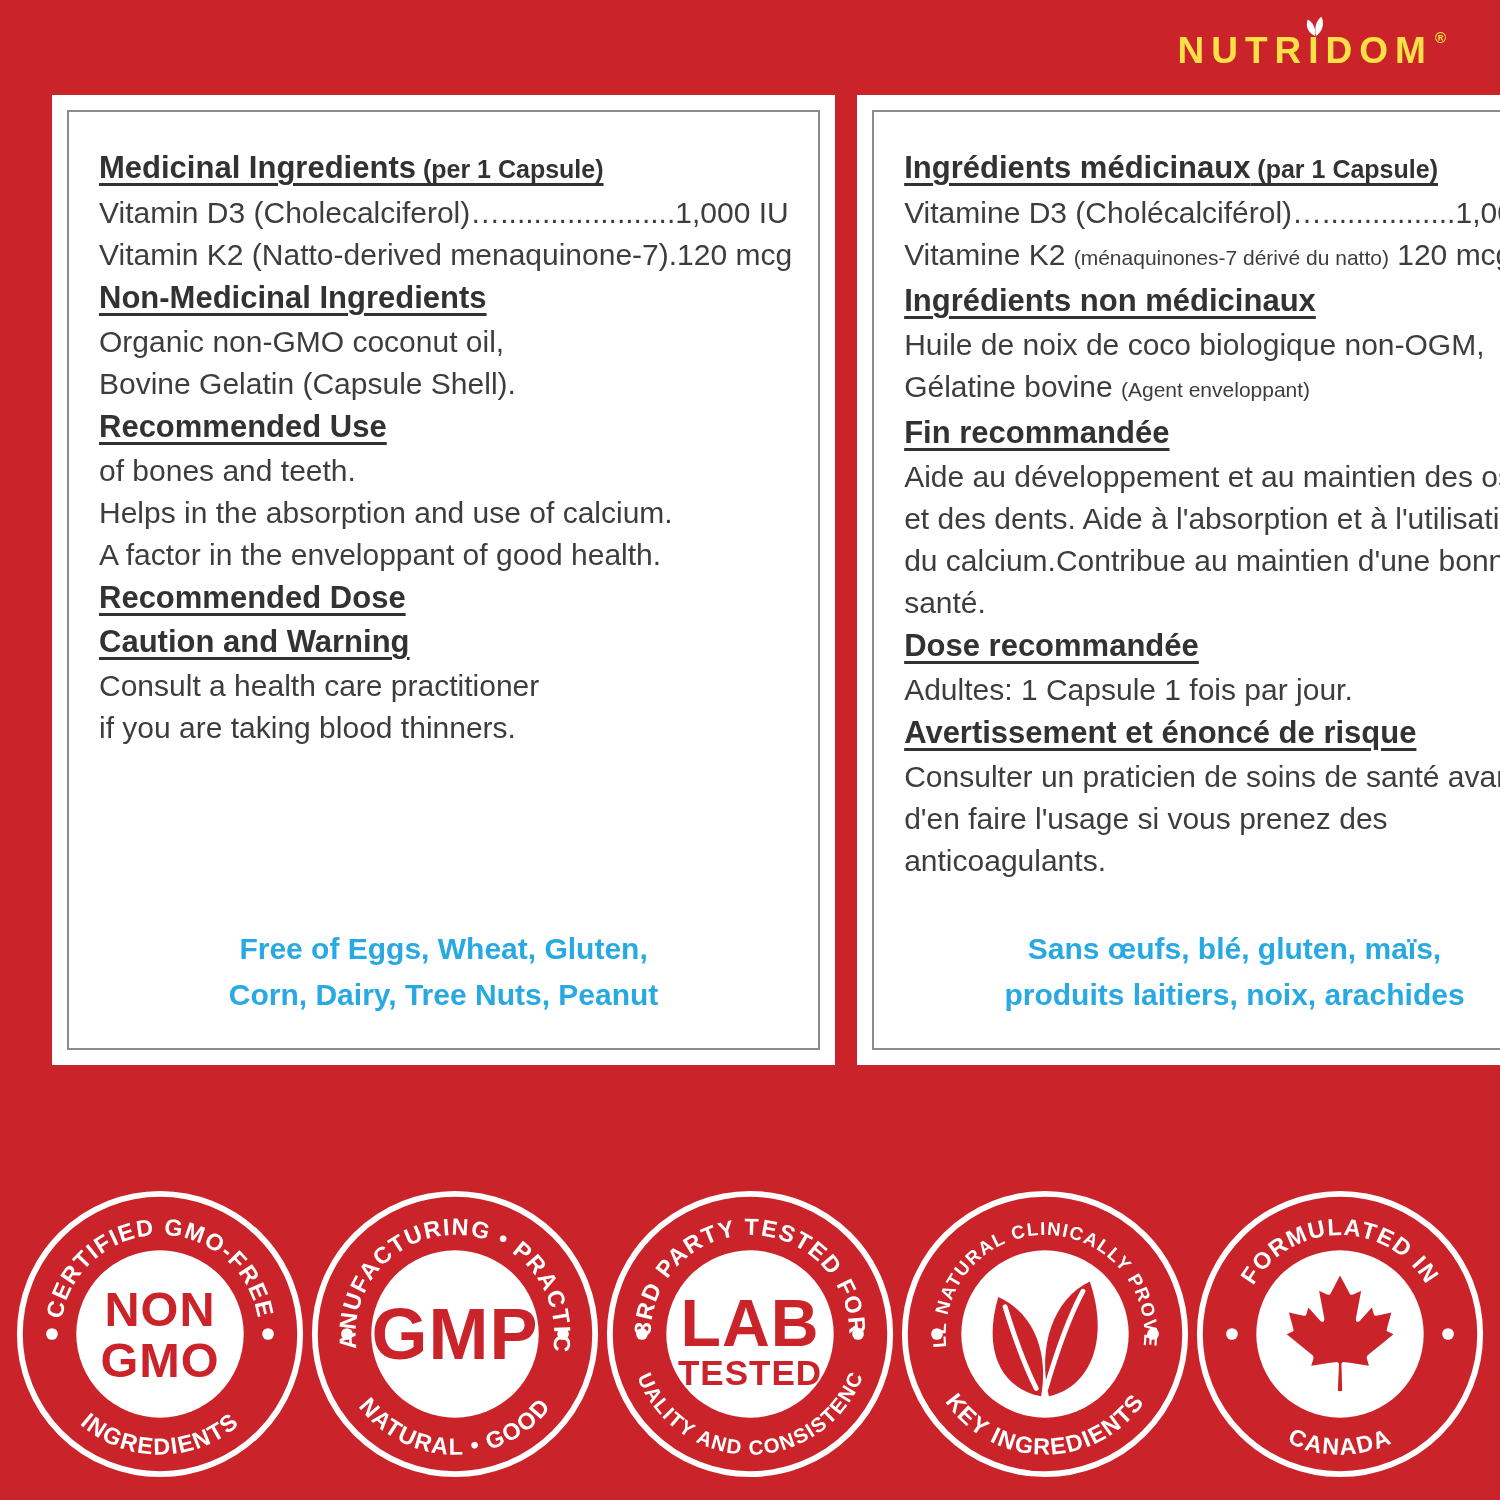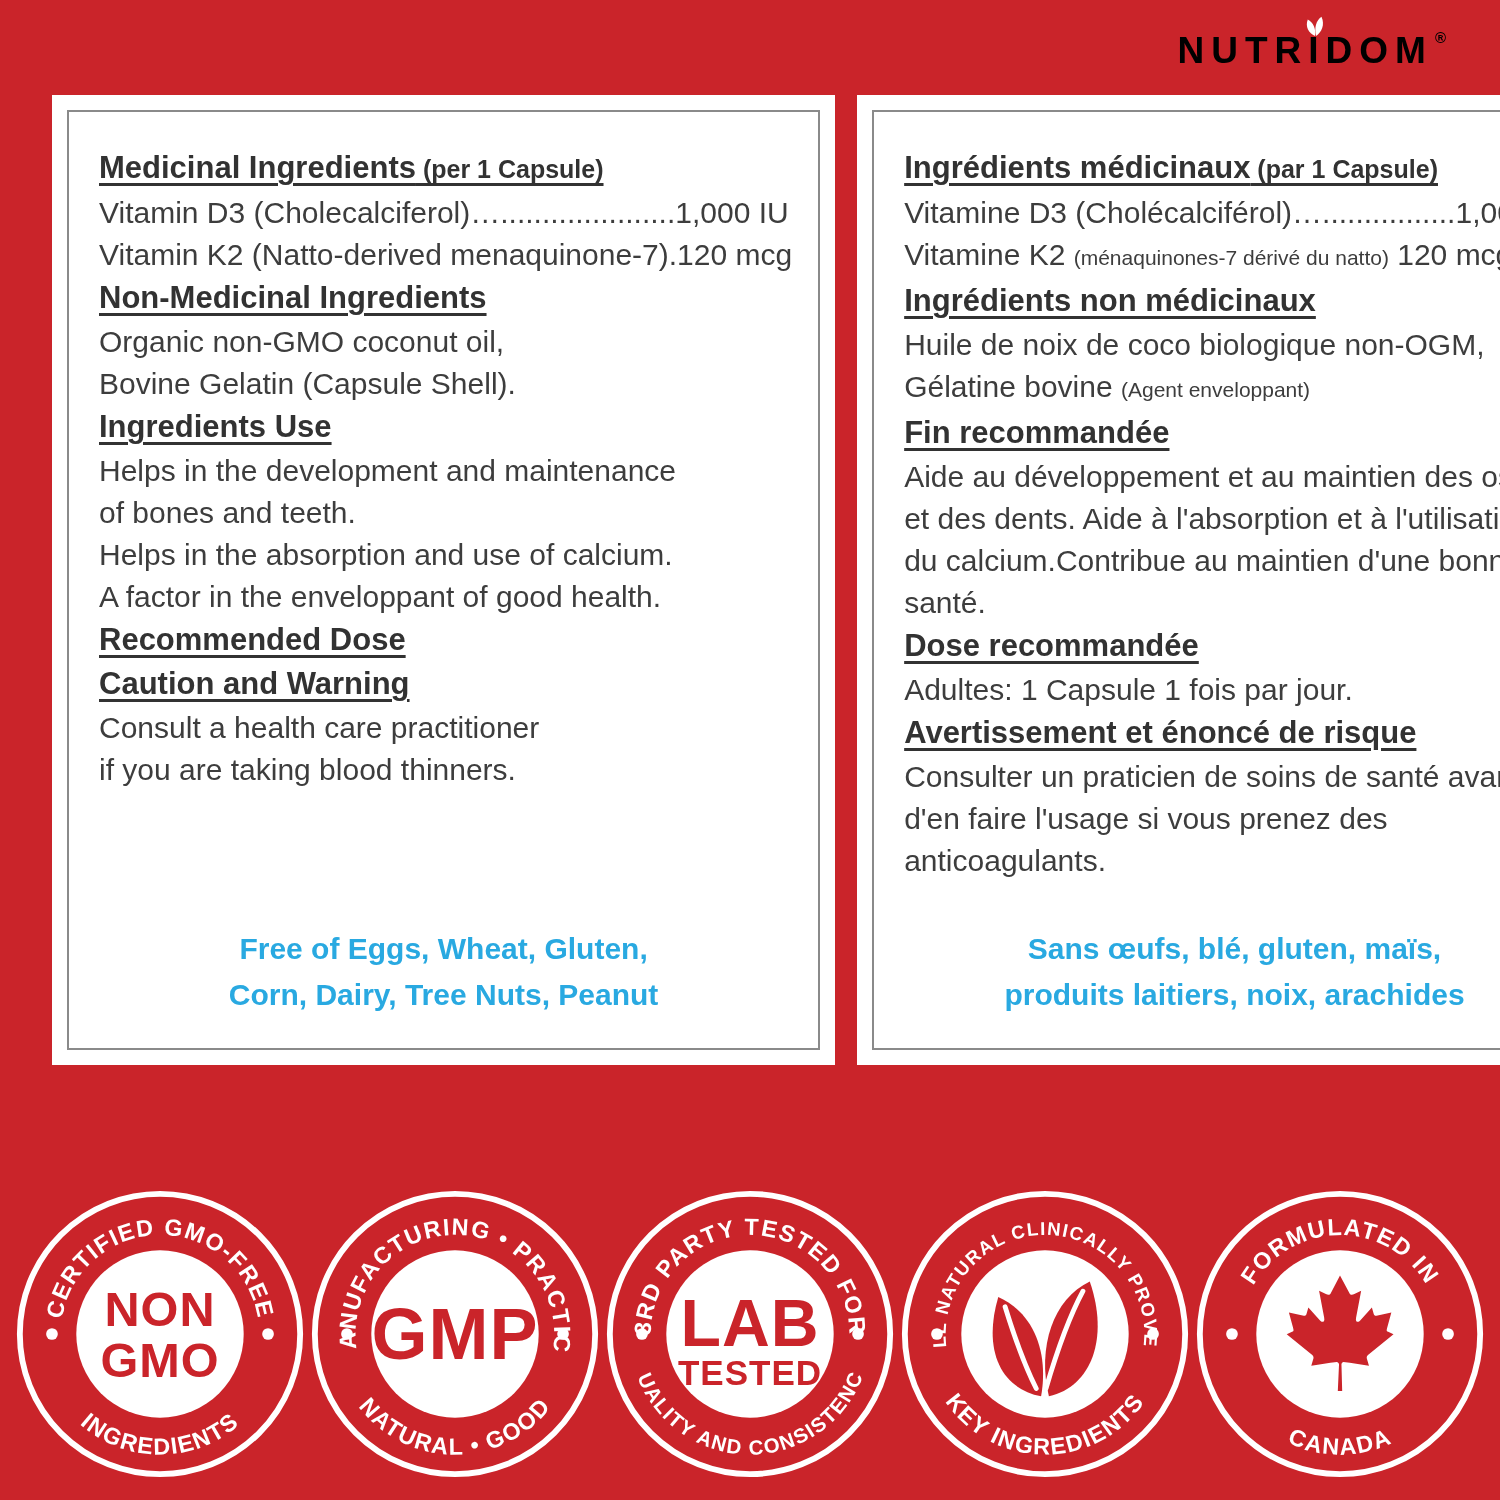--- a/index.html
+++ b/index.html
@@ -4,21 +4,21 @@
 <style>
   html,body{margin:0;padding:0;}
   body{
     width:1500px;height:1500px;position:relative;overflow:hidden;
     background:#CA242A;
     font-family:"Liberation Sans",sans-serif;
   }
   
   .brand{
     position:absolute;top:32px;right:54px;
-    color:#000000;font-weight:bold;font-size:37px;letter-spacing:7px;
+    color:#fde047;font-weight:bold;font-size:37px;letter-spacing:7px;
     display:flex;align-items:flex-start;line-height:1;
   }
   .brand .i-wrap{position:relative;display:inline-block;}
   .brand svg.sprout{position:absolute;top:-17px;left:-7px;}
   .brand .reg{font-size:15px;letter-spacing:0;margin-top:-2px;margin-left:2px;}
 
   
   .panels{position:absolute;top:95px;left:52px;right:38px;display:flex;gap:22px;}
   .panel{flex:1;background:#fff;height:970px;padding:15px;box-sizing:border-box;}
   .panel-inner{
@@ -60,22 +60,21 @@
 <div class="panels">
   <section class="panel">
     <div class="panel-inner">
       <div id="panel-en">
           <h3 class="sec fit"><span>Medicinal Ingredients</span><span class="sfx"> (per 1 Capsule)</span></h3>
           <p class="line fit">Vitamin D3 (Cholecalciferol)….....................1,000 IU</p>
           <p class="line fit">Vitamin K2 (Natto-derived menaquinone-7).120 mcg</p>
           <h3 class="sec fit"><span>Non-Medicinal Ingredients</span></h3>
           <p class="line fit">Organic non-GMO coconut oil,</p>
           <p class="line fit">Bovine Gelatin (Capsule Shell).</p>
-          <h3 class="sec fit"><span>Ingredients Use</span></h3>
-          <p class="line fit">Helps in the development and maintenance</p>
+          <h3 class="sec fit"><span>Recommended Use</span></h3>
           <p class="line fit">of bones and teeth.</p>
           <p class="line fit">Helps in the absorption and use of calcium.</p>
           <p class="line fit">A factor in the enveloppant of good health.</p>
           <h3 class="sec fit"><span>Recommended Dose</span></h3>
           <h3 class="sec fit"><span>Caution and Warning</span></h3>
           <p class="line fit">Consult a health care practitioner</p>
           <p class="line fit">if you are taking blood thinners.</p>
         </div>
       <div class="allergen" id="allergen-en">
           <div>Free of Eggs, Wheat, Gluten,</div>

